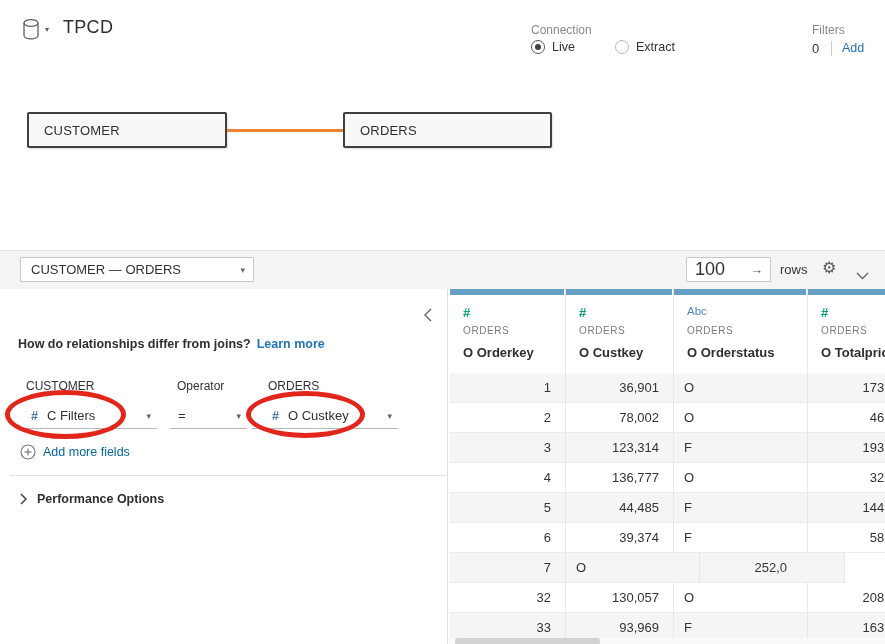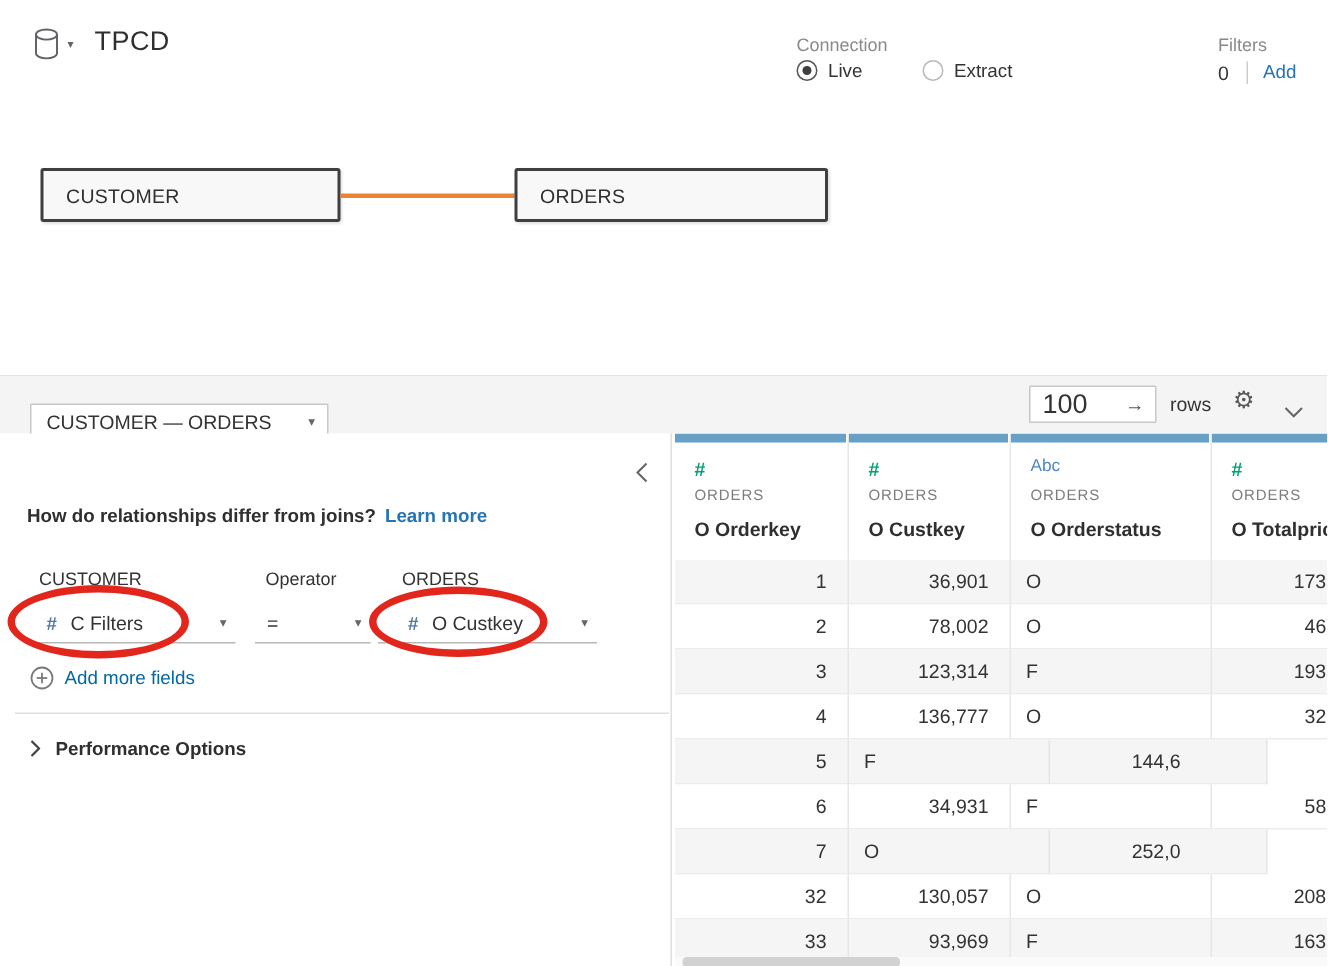--- a/index.html
+++ b/index.html
@@ -22,22 +22,22 @@
 
   
   .tbl-box{box-sizing:border-box;height:36px;background:#f8f8f8;border:2px solid #3f3f3f;border-radius:2px;
     display:flex;align-items:center;padding-left:15px;font-size:13px;font-weight:500;color:#2f2f2f;
     letter-spacing:.2px;box-shadow:1px 1px 2px rgba(0,0,0,.12);cursor:pointer;}
   .noodle{height:3px;background:#ec8333;cursor:pointer;}
 
   
   .bottom{position:absolute;left:0;top:250px;width:885px;height:394px;background:#fff;border-top:1px solid #e3e3e3;}
   .btoolbar{position:absolute;left:0;top:0;width:885px;height:38px;background:#f4f4f4;box-sizing:border-box;}
-  .selbox{position:absolute;left:20px;top:6px;width:199px;height:25px;background:#fff;border:1px solid #c8c8c8;border-radius:1px;
-    box-sizing:border-box;display:flex;align-items:center;font-size:13px;color:#333;padding-left:10px;cursor:pointer;margin-top:12px;}
+  .selbox{position:absolute;left:20px;top:6px;width:234px;height:25px;background:#fff;border:1px solid #c8c8c8;border-radius:1px;
+    box-sizing:border-box;display:flex;align-items:center;font-size:13px;color:#333;padding-left:10px;cursor:pointer;}
   .selbox .caret{position:absolute;right:8px;color:#666;font-size:9px;}
   .rowsbox{position:absolute;left:686px;top:6px;width:85px;height:25px;background:#fff;border:1px solid #c8c8c8;border-radius:1px;box-sizing:border-box;}
   .rowsbox input{border:none;outline:none;width:52px;height:100%;font-size:18px;color:#333;padding:0 0 0 8px;font-family:Liberation Sans, sans-serif;background:transparent;}
   .rowsbox .arrow{position:absolute;right:7px;top:4px;font-size:13px;color:#555;}
   .rows-label{position:absolute;left:780px;top:11px;font-size:13px;color:#333;}
   .gear{position:absolute;left:822px;top:9px;font-size:16px;color:#5a5a5a;cursor:pointer;line-height:1;}
   .chev-dn{position:absolute;left:856px;top:15px;cursor:pointer;}
 
   
   .lpanel{position:absolute;left:0;top:38px;width:448px;bottom:0;background:#fff;border-right:1px solid #dedede;box-sizing:border-box;}
@@ -239,26 +239,27 @@
             <div class="gcell num" style="width: 145px; padding-right: 57px;">193,8</div>
           </div>
           <div class="grow even">
             <div class="gcell num" style="width: 116px;">4</div>
             <div class="gcell num" style="width: 108px;">136,777</div>
             <div class="gcell str" style="width: 134px;">O</div>
             <div class="gcell num" style="width: 145px; padding-right: 57px;">32,1</div>
           </div>
           <div class="grow odd">
             <div class="gcell num" style="width: 116px;">5</div>
+            <div class="gcell num" style="width: 108px;">44,485</div>
             <div class="gcell str" style="width: 134px;">F</div>
             <div class="gcell num" style="width: 145px; padding-right: 57px;">144,6</div>
           </div>
           <div class="grow even">
             <div class="gcell num" style="width: 116px;">6</div>
-            <div class="gcell num" style="width: 108px;">34,931</div>
+            <div class="gcell num" style="width: 108px;">39,374</div>
             <div class="gcell str" style="width: 134px;">F</div>
             <div class="gcell num" style="width: 145px; padding-right: 57px;">58,7</div>
           </div>
           <div class="grow odd">
             <div class="gcell num" style="width: 116px;">7</div>
             <div class="gcell str" style="width: 134px;">O</div>
             <div class="gcell num" style="width: 145px; padding-right: 57px;">252,0</div>
           </div>
           <div class="grow even">
             <div class="gcell num" style="width: 116px;">32</div>

